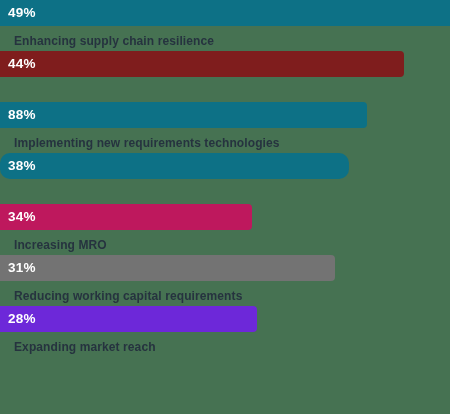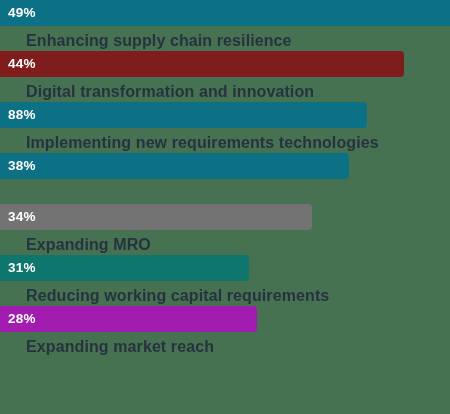--- a/index.html
+++ b/index.html
@@ -40,67 +40,66 @@
     color: #ffffff;
     font-size: 13.5px;
     font-weight: bold;
     letter-spacing: 0.2px;
     padding-left: 8px;
     white-space: nowrap;
     line-height: 26px;
   }
   .bar-label {
     color: #26333f;
-    font-size: 16px;
+    font-size: 12px;
     font-weight: bold;
     letter-spacing: 0.1px;
-    padding-left: 26px;
+    padding-left: 14px;
     padding-top: 7px;
     white-space: nowrap;
     line-height: 16px;
   }
 </style>
 </head>
 <body>
 
 <div id="chart-root" style="background: rgb(70, 114, 82);">
     <div class="bar-group">
       <div class="bar" style="background: rgb(13, 113, 134); width: 450px; border-radius: 0px;">
         <span class="bar-value">49%</span>
       </div>
       <div class="bar-label">Enhancing supply chain resilience</div>
     </div>
     <div class="bar-group">
       <div class="bar" style="background: #7f1d1d; width: 404px;">
         <span class="bar-value">44%</span>
       </div>
-      <div class="bar-label">Digital transformation and innovation</div>
     </div>
     <div class="bar-group">
       <div class="bar" style="background: rgb(13, 113, 134); width: 367px;">
         <span class="bar-value">88%</span>
       </div>
       <div class="bar-label">Implementing new requirements technologies</div>
     </div>
     <div class="bar-group">
-      <div class="bar" style="background: rgb(13, 113, 134); width: 349px;">
+      <div class="bar" style="background: rgb(13, 113, 134); width: 349px; border-radius: 10px;">
         <span class="bar-value">38%</span>
       </div>
     </div>
     <div class="bar-group">
-      <div class="bar" style="background: #737373; width: 312px;">
+      <div class="bar" style="background: #be185d; width: 252px;">
         <span class="bar-value">34%</span>
       </div>
-      <div class="bar-label">Expanding MRO</div>
+      <div class="bar-label">Increasing MRO</div>
     </div>
     <div class="bar-group">
-      <div class="bar" style="background: #0f766e; width: 249px;">
+      <div class="bar" style="background: #737373; width: 335px;">
         <span class="bar-value">31%</span>
       </div>
       <div class="bar-label">Reducing working capital requirements</div>
     </div>
     <div class="bar-group">
-      <div class="bar" style="background: #a21caf; width: 257px;">
+      <div class="bar" style="background: #6d28d9; width: 257px;">
         <span class="bar-value">28%</span>
       </div>
       <div class="bar-label">Expanding market reach</div>
     </div>
   </div>
 
 </body></html>

